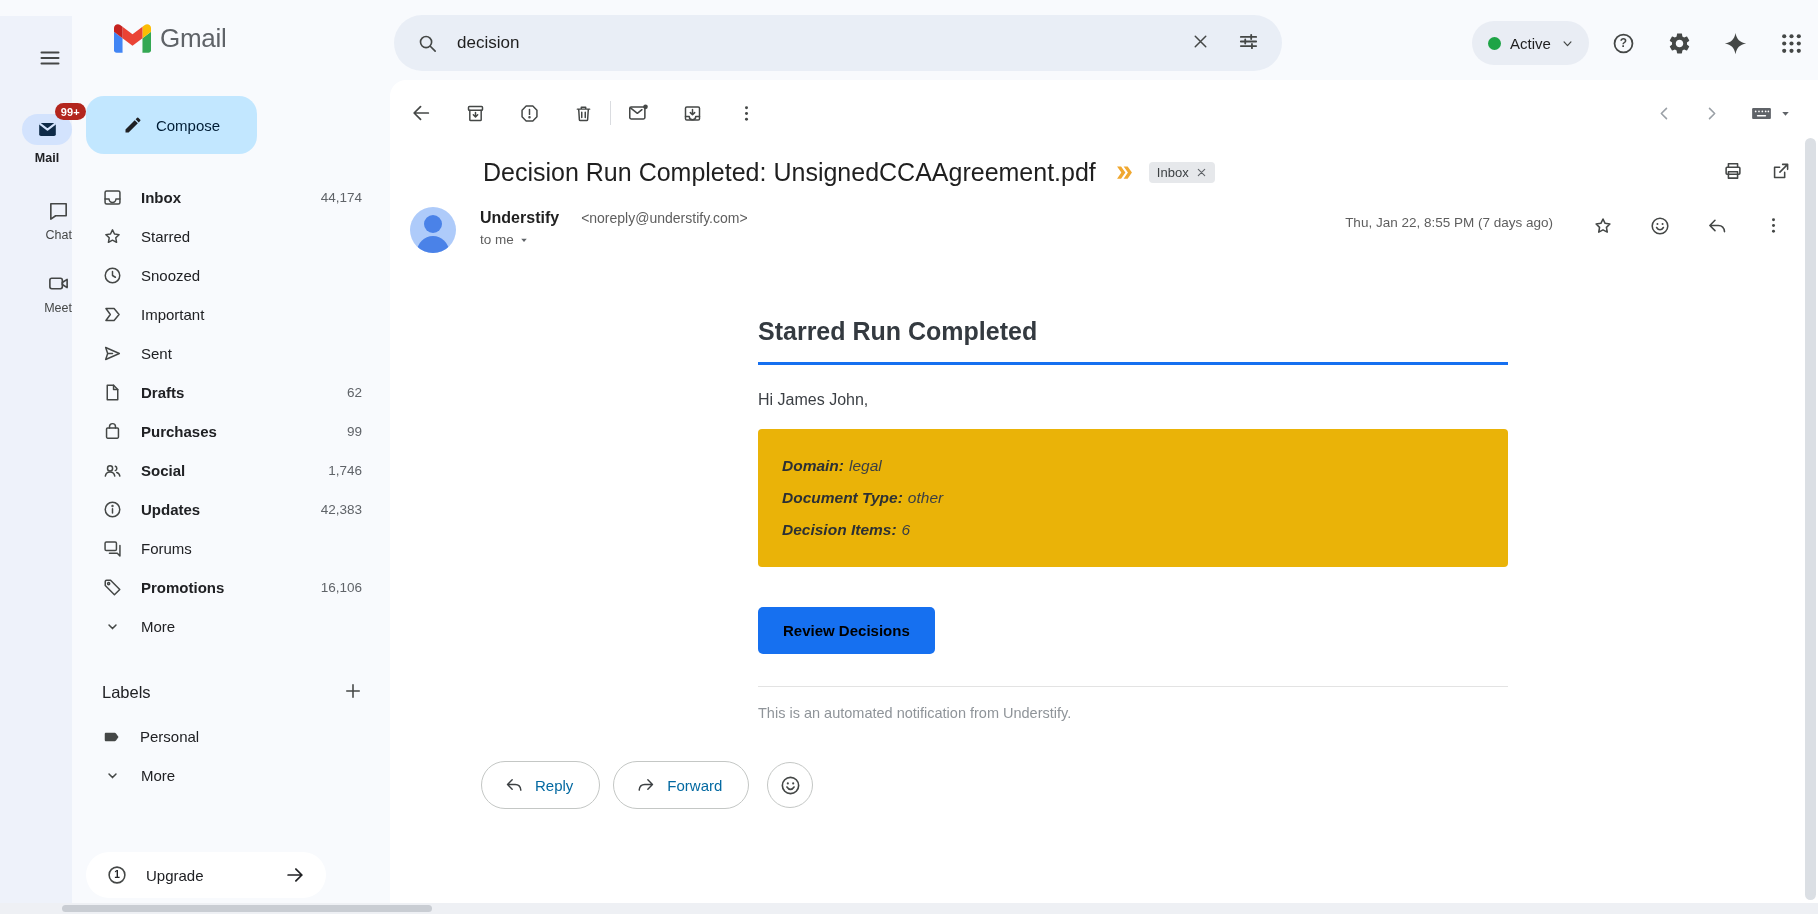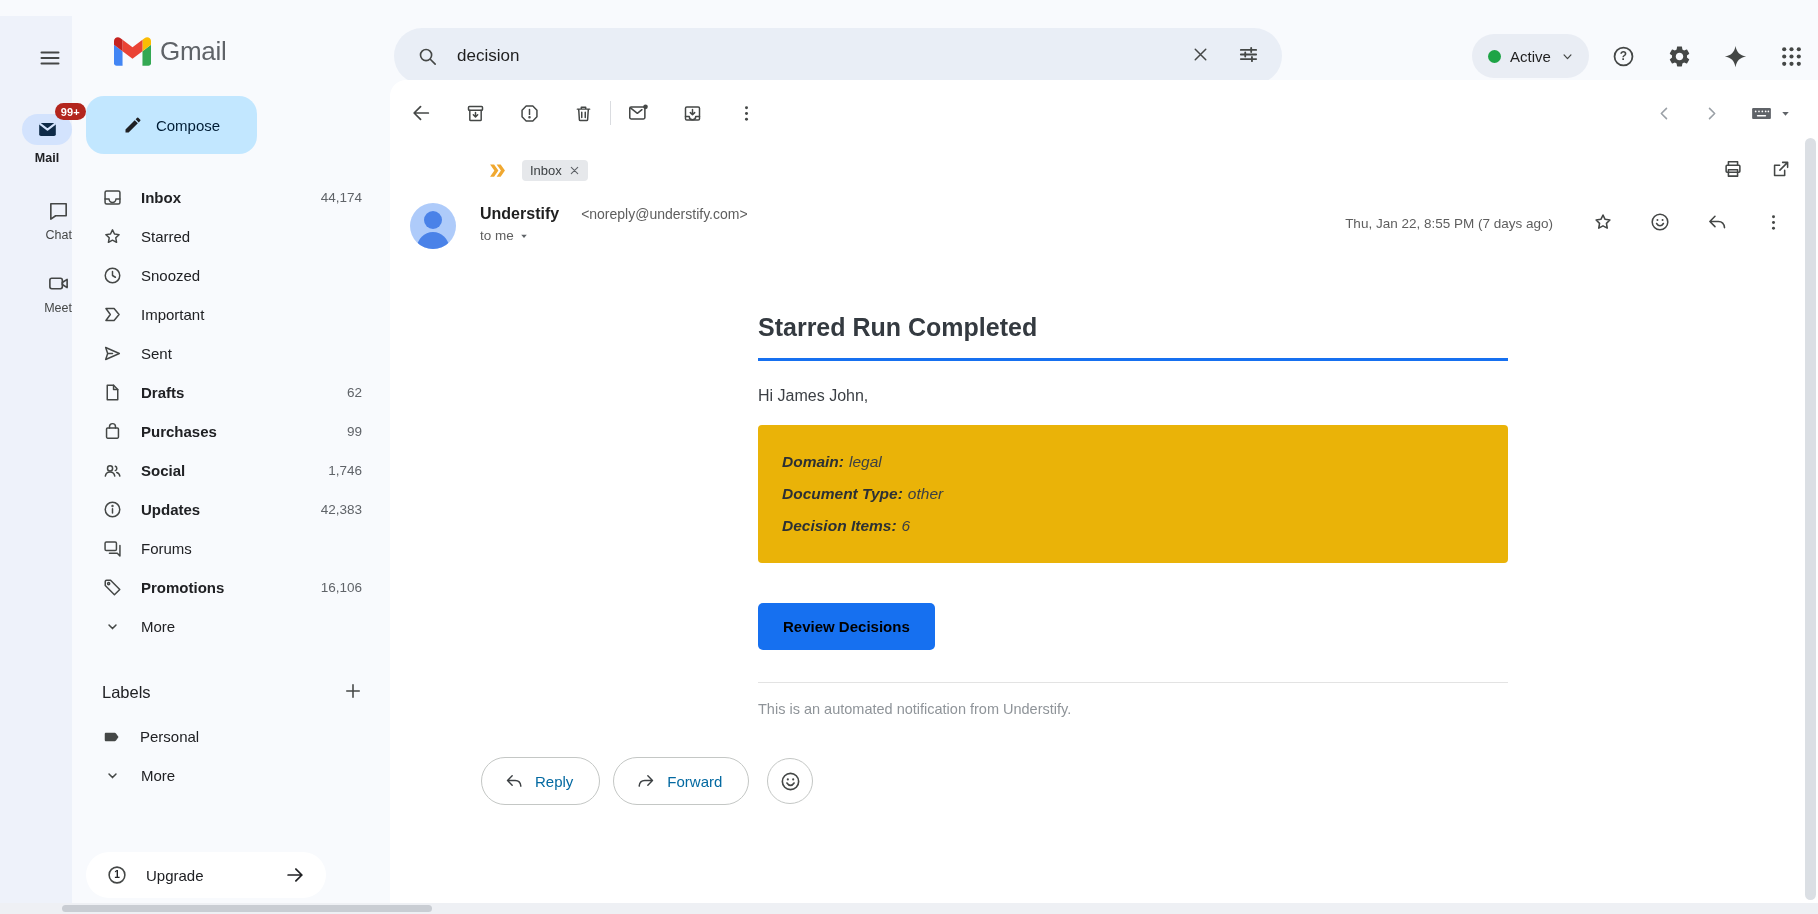--- a/index.html
+++ b/index.html
@@ -22,21 +22,21 @@
   .rail-item.chat { margin-top:34px; }
   .rail-item.meet { margin-top:30px; }
   .rail-pill { width:50px; height:31px; border-radius:16px; display:flex; align-items:center; justify-content:center; position:relative; }
   .rail-pill.active { background:var(--mail-pill-bg,#d3e3fd); }
   .badge { position:absolute; top:-11px; right:-14px; background:var(--badge-red,#b3261e); color:#fff;
            font-size:11px; font-weight:700; padding:2.5px 6px; border-radius:10px; letter-spacing:.2px; }
   .rail-label { font-size:12.5px; margin-top:6px; color:#444746; }
   .rail-label.bold { font-weight:700; color:#202124; }
 
   
-  #header { position:absolute; left:72px; top:16px; width:1746px; height:80px; }
+  #header { position:absolute; left:72px; top:3px; width:1746px; height:80px; }
   .logo { position:absolute; left:42px; top:20px; display:flex; align-items:center; gap:9px; }
   .logo-text { font-size:26px; color:#5f6368; letter-spacing:-.3px; }
   .searchbar { position:absolute; left:322px; top:12px; width:888px; height:56px; border-radius:28px;
                background:#e9eef6; display:flex; align-items:center; padding:0 22px; }
   .searchbar input { border:none; background:transparent; outline:none; font-size:17px; color:#1f1f1f;
                      flex:1; margin-left:18px; font-family:inherit; }
   .search-right { display:flex; align-items:center; gap:26px; }
   .active-pill { position:absolute; left:1400px; top:18px; height:44px; border-radius:22px; background:#e9edf4;
                  display:flex; align-items:center; gap:9px; padding:0 14px 0 16px; }
   .active-dot { width:13px; height:13px; border-radius:50%; background:var(--active-green,#1ea446); }
@@ -79,21 +79,21 @@
 
   .sender-row { margin:20px 34px 0 20px; display:flex; align-items:flex-start; }
   .avatar { width:46px; height:46px; border-radius:50%; background:#aecbfa; position:relative; overflow:hidden; flex:0 0 auto; }
   .avatar .head { position:absolute; width:18px; height:18px; border-radius:50%; background:#4a82e8; left:14px; top:8px; }
   .avatar .torso { position:absolute; width:32px; height:22px; border-radius:16px 16px 0 0; background:#4a82e8; left:7px; top:29px; }
   .sender-info { margin-left:24px; padding-top:2px; }
   .sender-line1 { display:flex; align-items:baseline; gap:22px; }
   .sender-name { font-size:16px; font-weight:700; color:#1f1f1f; }
   .sender-email { font-size:14px; color:#5e5e5e; }
   .to-line { margin-top:5px; display:flex; align-items:center; gap:4px; font-size:13.5px; color:#5e5e5e; cursor:pointer; }
-  .sender-right { margin-left:auto; display:flex; align-items:center; gap:35px; padding-top:8px; }
+  .sender-right { margin-left:auto; display:flex; align-items:flex-start; gap:35px; padding-top:8px; }
   .date-text { font-size:13.5px; color:#5e5e5e; margin-right:4px; }
 
   .email-body { margin:64px 0 0 368px; width:750px; }
   .eb-heading { font-size:25px; font-weight:700; color:#343a40; }
   .eb-rule { height:3px; background:var(--rule-blue,#1670f0); margin-top:16px; margin-bottom:26px; }
   .eb-greeting { font-size:16px; color:#3b3f44; margin-bottom:20px; }
   .eb-para { font-size:16px; color:#3b3f44; margin-bottom:26px; }
   .eb-para b { color:#2c3034; }
   .detail-box { background:#eab308; border-radius:4px; padding:26px 24px;font-style:italic; }
   .detail-row { font-size:15.5px; color:#3b3f44; line-height:22px; margin-bottom:10px; }
@@ -444,20 +444,21 @@
             </g>
         </svg>
         <svg width="13" height="13" viewBox="0 0 24 24">
             <path d="M6 9h12l-6 7z" fill="#5f6368"></path>
           </svg>
       </button>
     </div>
   </div>
 
   <div class="subject-row">
+    <span class="subject">Decision Run Completed: UnsignedCCAAgreement.pdf</span>
     <span class="marker">
       <svg width="21" height="21" viewBox="0 0 24 24">
           <g fill="#f0a830">
             <path d="M3.5 5h4.6L13 12l-4.9 7H3.5l4.9-7z"></path>
             <path d="M11 5h4.6l4.9 7-4.9 7H11l4.9-7z"></path>
           </g>
         </svg>
     </span>
     <span class="chip">
       <span>Inbox</span>

